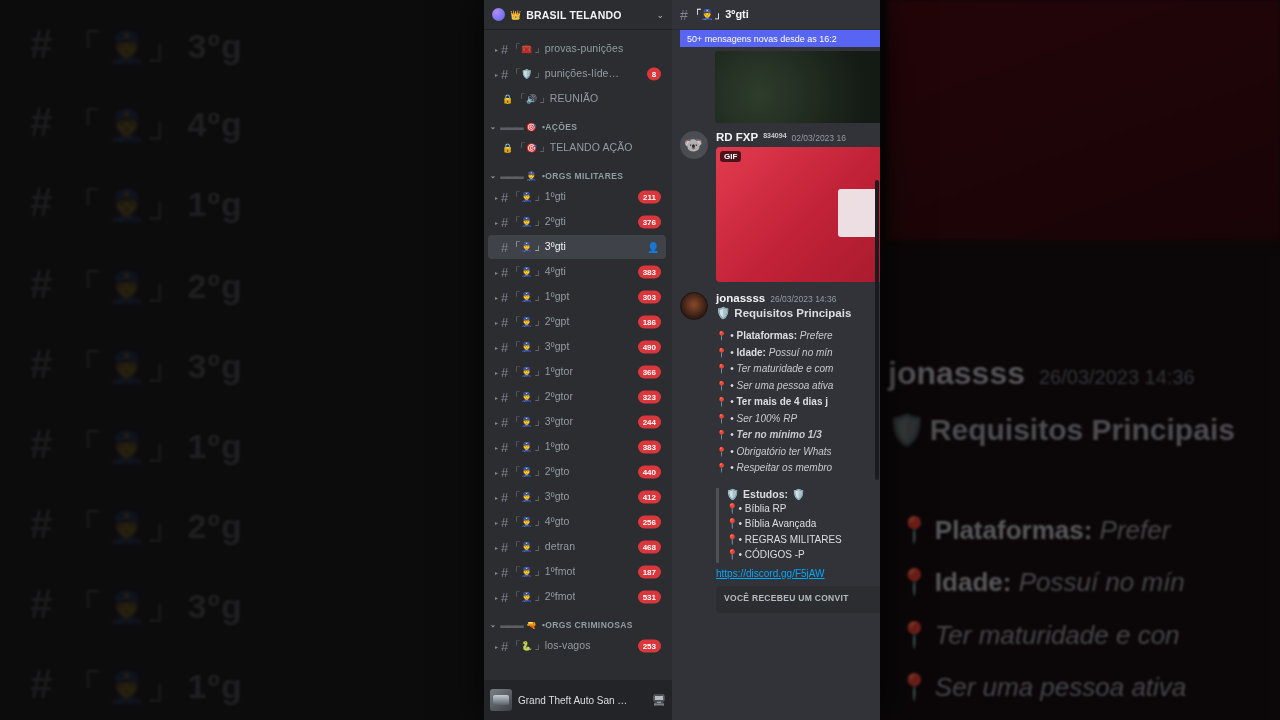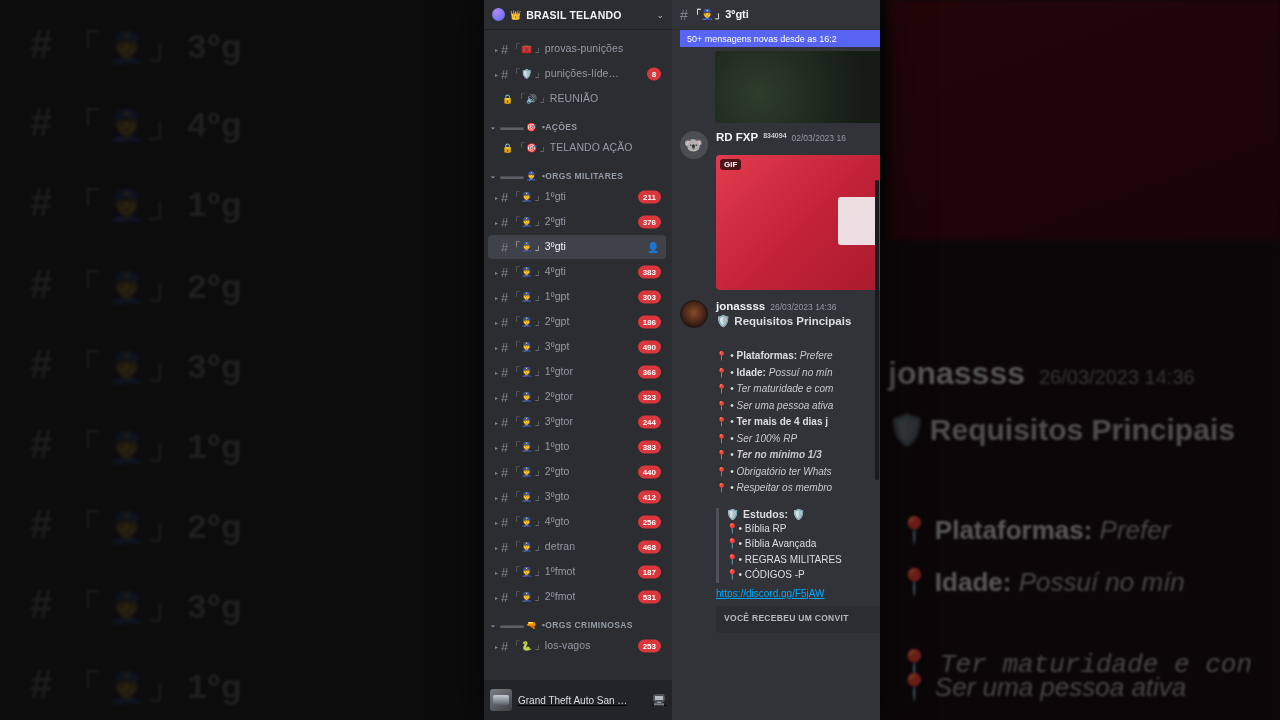--- a/index.html
+++ b/index.html
@@ -159,21 +159,21 @@
   .ch .lock { font-size: 9px; color: #80848e; margin: 0 2px 0 1px; }
   .member-icon {
     position: absolute; right: 6px; top: 50%; transform: translateY(-50%);
     font-size: 10px; color: #b5bac1;
   }
 
   #user-area {
     height: 40px; flex: 0 0 40px;
     background: #232428;
     display: flex; align-items: center;
-    padding: 0 6px; gap: 6px; text-decoration: underline;
+    padding: 0 6px; gap: 6px;
   }
   .game-thumb {
     width: 22px; height: 22px; border-radius: 3px;
     background: linear-gradient(145deg,#7a7f86,#3d4046);
     flex: 0 0 22px;
     position: relative; overflow: hidden;
   }
   .game-thumb::after {
     content:""; position:absolute; left:3px; top:6px;
     width: 16px; height: 10px;
@@ -246,21 +246,21 @@
   .msg-body { flex: 1 1 auto; min-width: 0; }
   .msg-head { display: flex; align-items: baseline; gap: 5px; }
   .author { font-size: 11.5px; font-weight: 600; color: #f2f3f5; }
   .author.jonas { color: #f2f3f5; }
   .tag {
     font-size: 7px; font-weight: 700; color: #c9ccd1;
     position: relative; top: -3px;
   }
   .timestamp { font-size: 8.5px; color: #949ba4; }
   .gif-block {
-    margin-top: 12px;
+    margin-top: 4px;
     width: 190px; height: 135px;
     border-radius: 4px;
     background: linear-gradient(135deg,#e33b4e 0%, #c22238 50%, #a51a2d 100%);
     position: relative; overflow: hidden;
   }
   .gif-badge {
     position: absolute; left: 4px; top: 4px;
     background: rgba(0,0,0,.65); color: #fff;
     font-size: 8px; font-weight: 700;
     padding: 1px 4px; border-radius: 3px;
@@ -270,21 +270,21 @@
     width: 40px; height: 48px;
     background: #f2f3f5;
     border-radius: 3px;
     opacity: .9;
   }
   .rich-title {
     display: flex; align-items: center; gap: 4px;
     font-size: 11.5px; font-weight: 700; color: #dbdee1;
     margin-top: 2px;
   }
-  .req-list { margin-top: 20px; }
+  .req-list { margin-top: 8px; }
   .req-line {
     font-size: 10px; color: #dbdee1;
     line-height: 15.5px;
     white-space: nowrap; overflow: hidden;
   }
   .req-line .pinemoji { font-size: 9px; margin-right: 3px; }
   .req-line i { font-style: italic; color: #c6c9ce; }
   .req-line b { font-weight: 700; }
   .quote-block {
     margin-top: 11px;
@@ -362,21 +362,21 @@
       <span class="br-title">Requisitos Principais</span>
     </div>
     <div class="bg-right-block" style="left:18px; top:567px;">
       <span class="pin">📍</span>
       <span class="br-line"><b>Idade:</b><span> Possuí no mín</span></span>
     </div>
     <div class="bg-right-block" style="left:18px; top:515px;">
       <span class="pin">📍</span>
       <span class="br-line"><b>Plataformas:</b><span> Prefer</span></span>
     </div>
-    <div class="bg-right-block" style="left:18px; top:648px;font-family:Liberation Mono, monospace;">
+    <div class="bg-right-block" style="left:18px; top:620px;">
       <span class="pin">📍</span>
       <span class="br-line"><span>Ter maturidade e con</span></span>
     </div>
     <div class="bg-right-block" style="left:18px; top:672px;">
       <span class="pin">📍</span>
       <span class="br-line"><span>Ser uma pessoa ativa</span></span>
     </div>
   </div>
 
   <div id="app">

